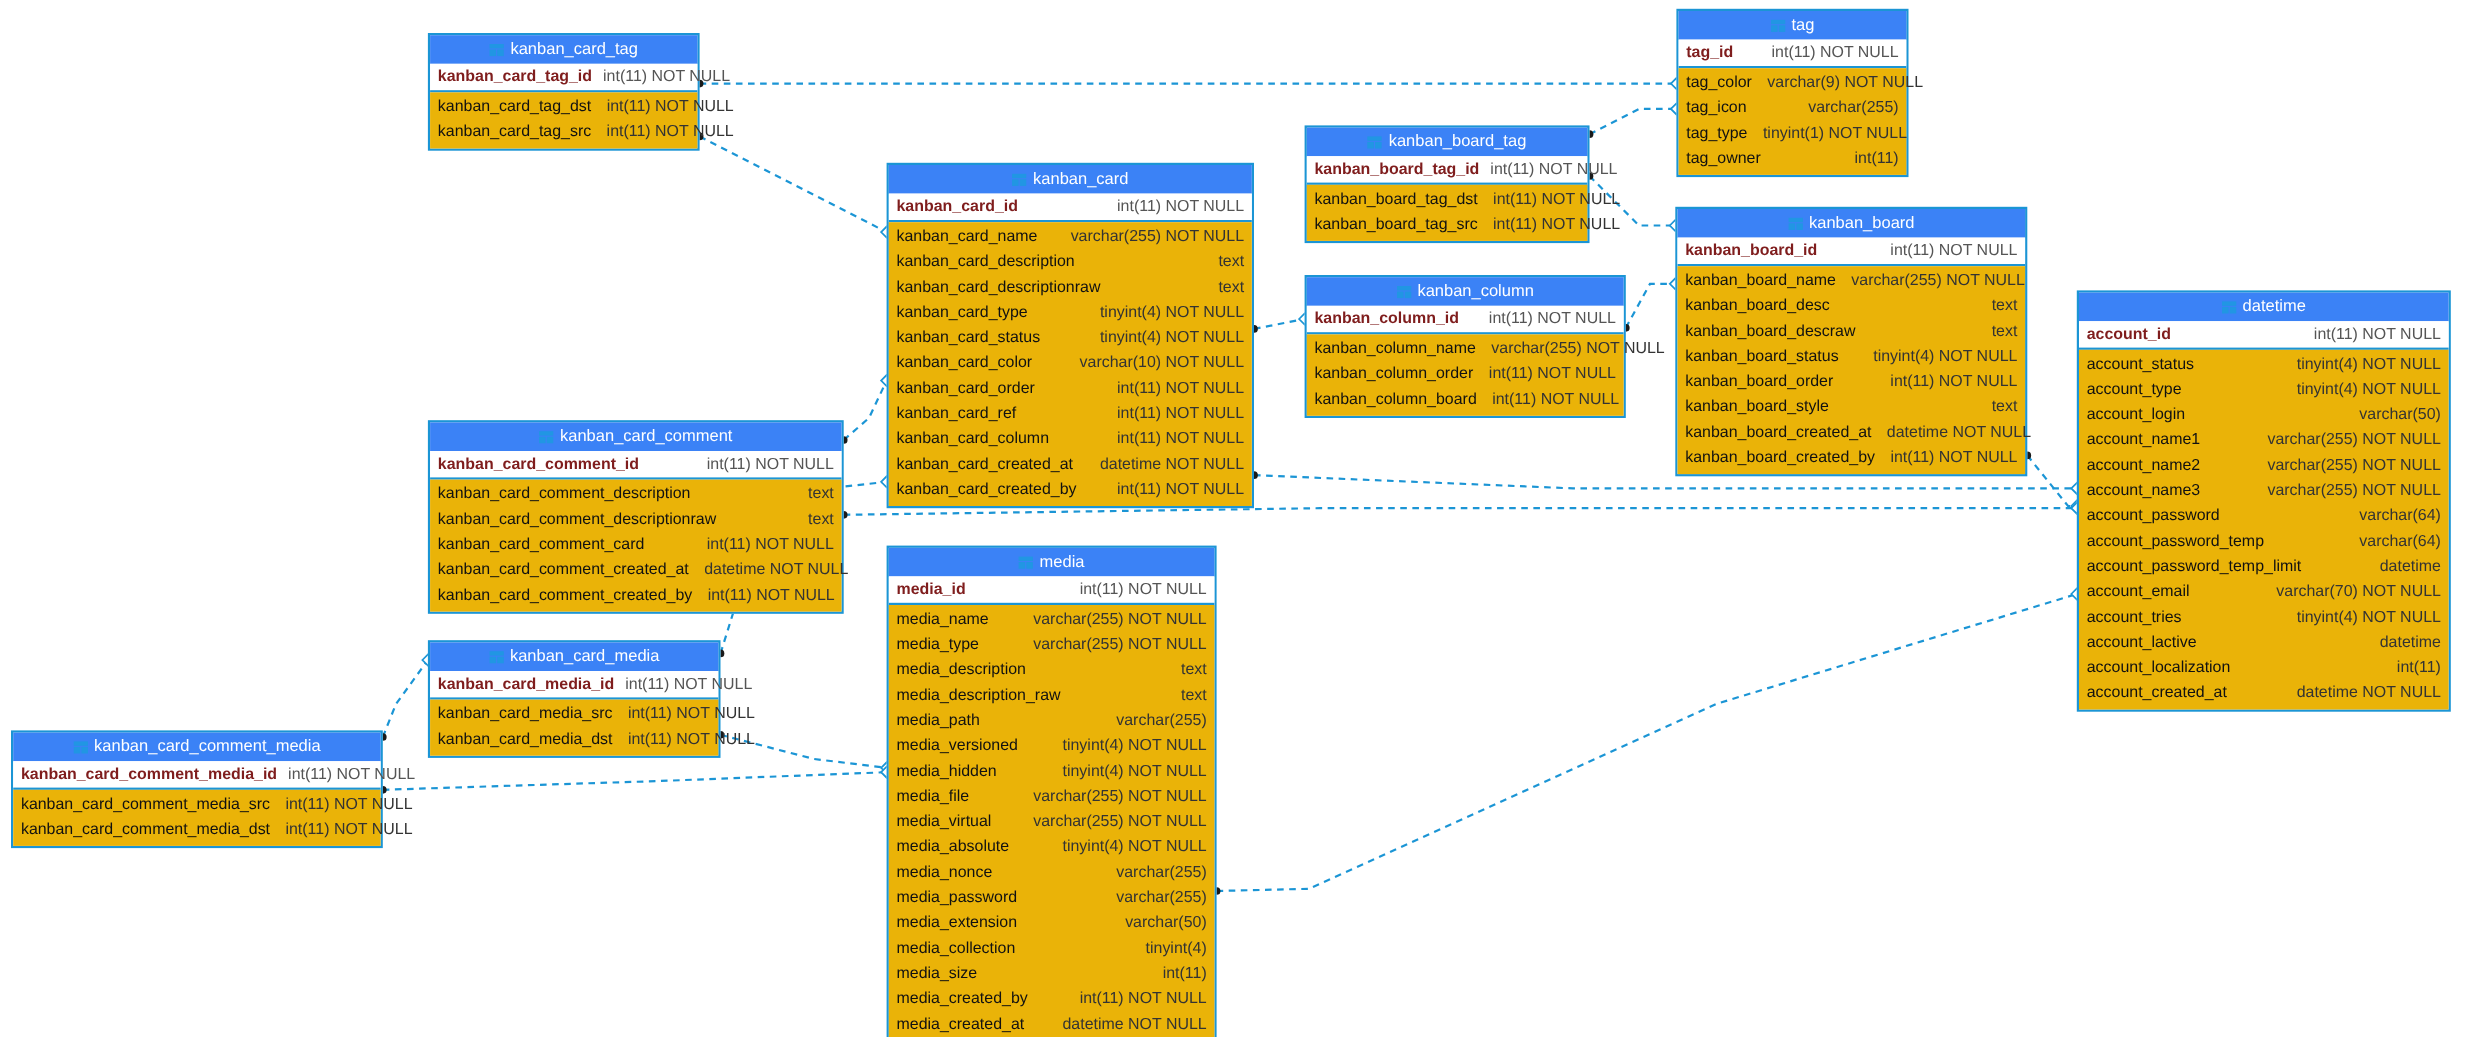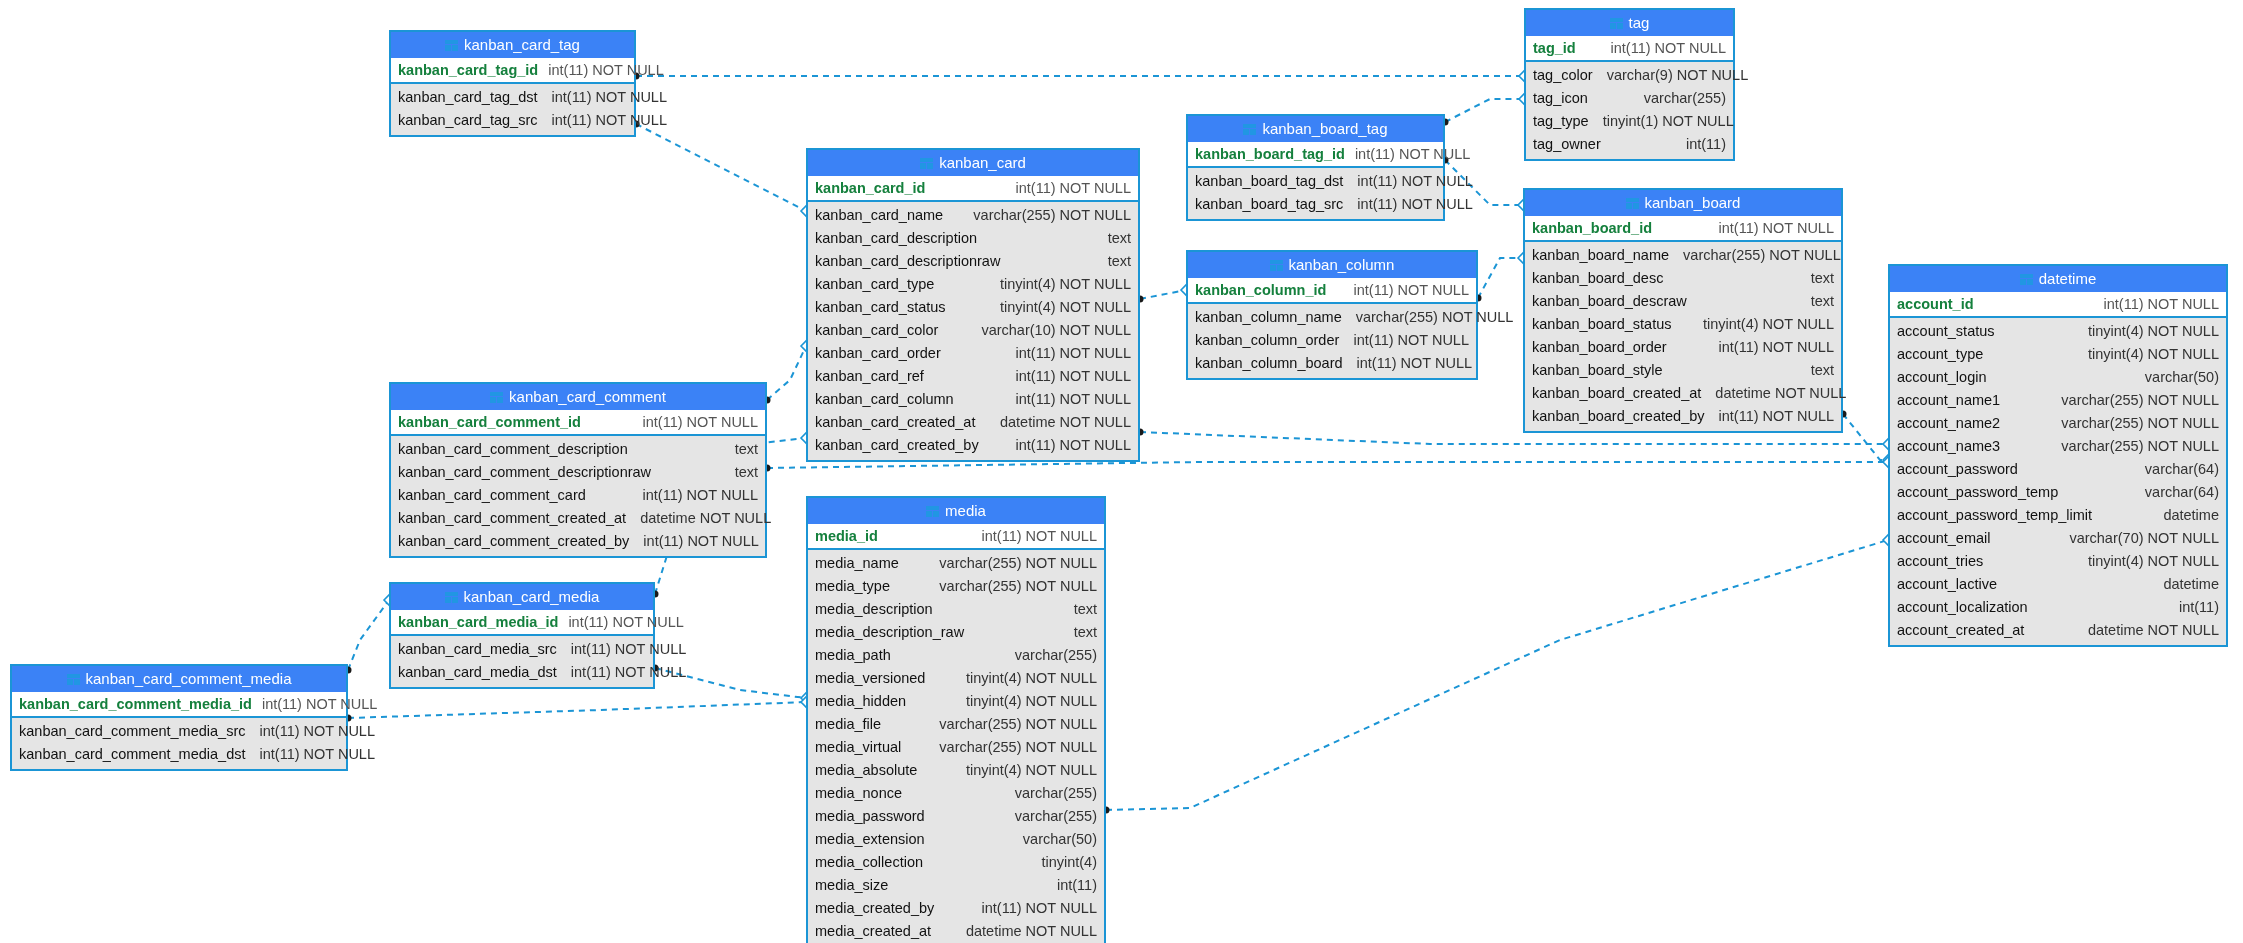--- a/index.html
+++ b/index.html
@@ -17,24 +17,24 @@
   .tbl-icon{display:inline-block;width:13px;height:11px;position:relative;flex:0 0 auto;}
   .tbl-icon i{position:absolute;background:#2196e3;display:block;}
   .tbl-icon .bar{left:0;top:0;width:13px;height:4px;}
   .tbl-icon .c1{left:0;top:5px;width:6px;height:6px;}
   .tbl-icon .c2{left:7px;top:5px;width:6px;height:6px;}
   .tbl-title{font-size:15px;color:#fff;}
 
   .pk-row{display:flex;justify-content:space-between;align-items:center;
           padding:0 7px;height:24px;line-height:24px;font-size:14.5px;
           border-bottom:2px solid #1b95d5;background:#fff;white-space:nowrap;}
-  .pk-row .col-name{font-weight:bold;color:#15803d;}
+  .pk-row .col-name{font-weight:bold;color:#7f1d1d;}
   .pk-row .col-type{color:#555;padding-left:10px;}
 
-  .fields{padding:2px 0 3px 0;background:#e5e5e5;}
+  .fields{padding:2px 0 3px 0;background:#eab308;}
   .f-row{display:flex;justify-content:space-between;align-items:center;
          padding:0 7px;height:23px;line-height:23px;font-size:14.5px;
          white-space:nowrap;}
   .f-row .col-name{color:#111;}
   .f-row .col-type{color:#333;padding-left:14px;}
 </style>
 </head>
 <body>
 
 <div id="canvas">

